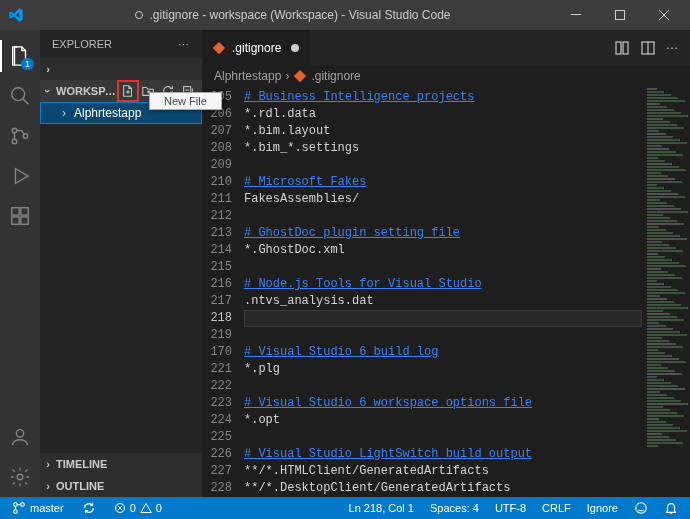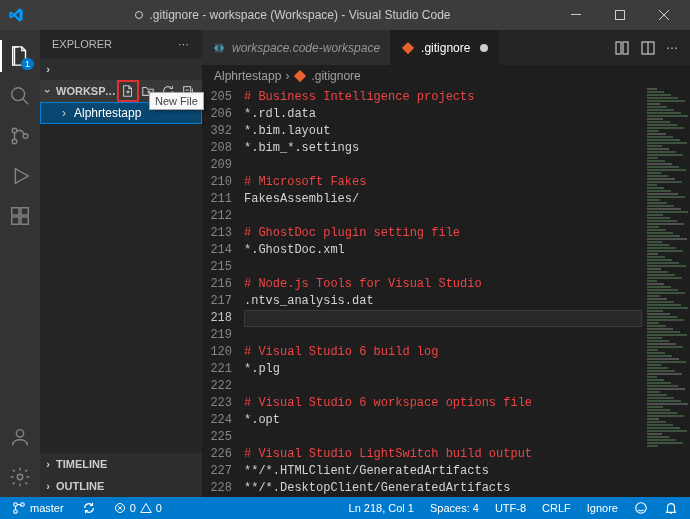--- a/index.html
+++ b/index.html
@@ -148,21 +148,21 @@
     outline-offset: -1px;
   }
   .tooltip {
     position: absolute;
     left: 149px;
     top: 92px;
     background: #f7f7f7;
     color: #444;
     border: 1px solid #aaa;
     font-size: 11px;
-    padding: 2px 5px;
+    padding: 2px 14px;
     z-index: 50;
     box-shadow: 2px 2px 4px rgba(0,0,0,0.3);
   }
   .editor-area {
     flex: 1;
     display: flex;
     flex-direction: column;
     background: #1e1e1e;
     min-width: 0;
   }
@@ -227,21 +227,21 @@
     font-family: Consolas, "Courier New", monospace;
     font-size: 12px;
     line-height: 17px;
     white-space: pre;
     color: #d4d4d4;
     padding-top: 2px;
     position: relative;
   }
   .code-line { height: 17px; }
   .code-line.current { background: #282828; box-shadow: inset 0 0 0 1px #3a3a3a;}
-  .c-comment { color: #ef4444; }
+  .c-comment { color: #3b82f6; text-decoration: underline; }
   .c-plain { color: #d4d4d4; }
   .minimap {
     width: 48px;
     background: #1e1e1e;
     border-left: 1px solid #1e1e1e;
     position: relative;
     overflow: hidden;
   }
   .minimap .mm-line {
     height: 2px;
@@ -404,29 +404,20 @@
         <span class="chev">›</span>
         <span>OUTLINE</span>
       </div>
     </div>
   </div>
 
   <div class="tooltip">New File</div>
 
   <div class="editor-area">
     <div class="tabs-bar">
-      <div class="tab">
-        <span class="tab-icon">
-          <svg viewBox="0 0 16 16" width="14" height="14">
-              <path fill="#519aba" d="M3 3h10v10H3z" opacity=".3"></path>
-              <path fill="#519aba" d="M6 5l-3 3 3 3M10 5l3 3-3 3" stroke="#519aba" stroke-width="1.3"></path>
-            </svg>
-        </span>
-        <span>workspace.code-workspace</span>
-      </div>
       <div class="tab active">
         <span class="tab-icon">
           <svg viewBox="0 0 16 16" width="14" height="14">
               <path fill="#e8622c" d="M8 1l7 7-7 7-7-7 7-7z"></path>
             </svg>
         </span>
         <span>.gitignore</span>
         <span class="dirty-dot"></span>
       </div>
       <div class="tabs-actions">
@@ -452,34 +443,34 @@
         <svg viewBox="0 0 16 16" width="14" height="14">
             <path fill="#e8622c" d="M8 1l7 7-7 7-7-7 7-7z"></path>
           </svg>
       </span>
       <span>.gitignore</span>
     </div>
     <div class="code-scroll">
       <div class="gutter" id="gutter">
           <div class="code-line">205</div>
           <div class="code-line">206</div>
-          <div class="code-line">392</div>
+          <div class="code-line">207</div>
           <div class="code-line">208</div>
           <div class="code-line">209</div>
           <div class="code-line">210</div>
           <div class="code-line">211</div>
           <div class="code-line">212</div>
           <div class="code-line">213</div>
           <div class="code-line">214</div>
           <div class="code-line">215</div>
           <div class="code-line">216</div>
           <div class="code-line">217</div>
           <div class="code-line" style="color: rgb(198, 198, 198);">218</div>
           <div class="code-line">219</div>
-          <div class="code-line">120</div>
+          <div class="code-line">170</div>
           <div class="code-line">221</div>
           <div class="code-line">222</div>
           <div class="code-line">223</div>
           <div class="code-line">224</div>
           <div class="code-line">225</div>
           <div class="code-line">226</div>
           <div class="code-line">227</div>
           <div class="code-line">228</div>
         </div>
       <div class="code" id="code"><div class="code-line"><span class="c-comment"># Business Intelligence projects</span></div><div class="code-line"><span class="c-plain">*.rdl.data</span></div><div class="code-line"><span class="c-plain">*.bim.layout</span></div><div class="code-line"><span class="c-plain">*.bim_*.settings</span></div><div class="code-line"><span class="c-plain"></span></div><div class="code-line"><span class="c-comment"># Microsoft Fakes</span></div><div class="code-line"><span class="c-plain">FakesAssemblies/</span></div><div class="code-line"><span class="c-plain"></span></div><div class="code-line"><span class="c-comment"># GhostDoc plugin setting file</span></div><div class="code-line"><span class="c-plain">*.GhostDoc.xml</span></div><div class="code-line"><span class="c-plain"></span></div><div class="code-line"><span class="c-comment"># Node.js Tools for Visual Studio</span></div><div class="code-line"><span class="c-plain">.ntvs_analysis.dat</span></div><div class="code-line current"><span class="c-plain"></span></div><div class="code-line"><span class="c-plain"></span></div><div class="code-line"><span class="c-comment"># Visual Studio 6 build log</span></div><div class="code-line"><span class="c-plain">*.plg</span></div><div class="code-line"><span class="c-plain"></span></div><div class="code-line"><span class="c-comment"># Visual Studio 6 workspace options file</span></div><div class="code-line"><span class="c-plain">*.opt</span></div><div class="code-line"><span class="c-plain"></span></div><div class="code-line"><span class="c-comment"># Visual Studio LightSwitch build output</span></div><div class="code-line"><span class="c-plain">**/*.HTMLClient/GeneratedArtifacts</span></div><div class="code-line"><span class="c-plain">**/*.DesktopClient/GeneratedArtifacts</span></div></div>

